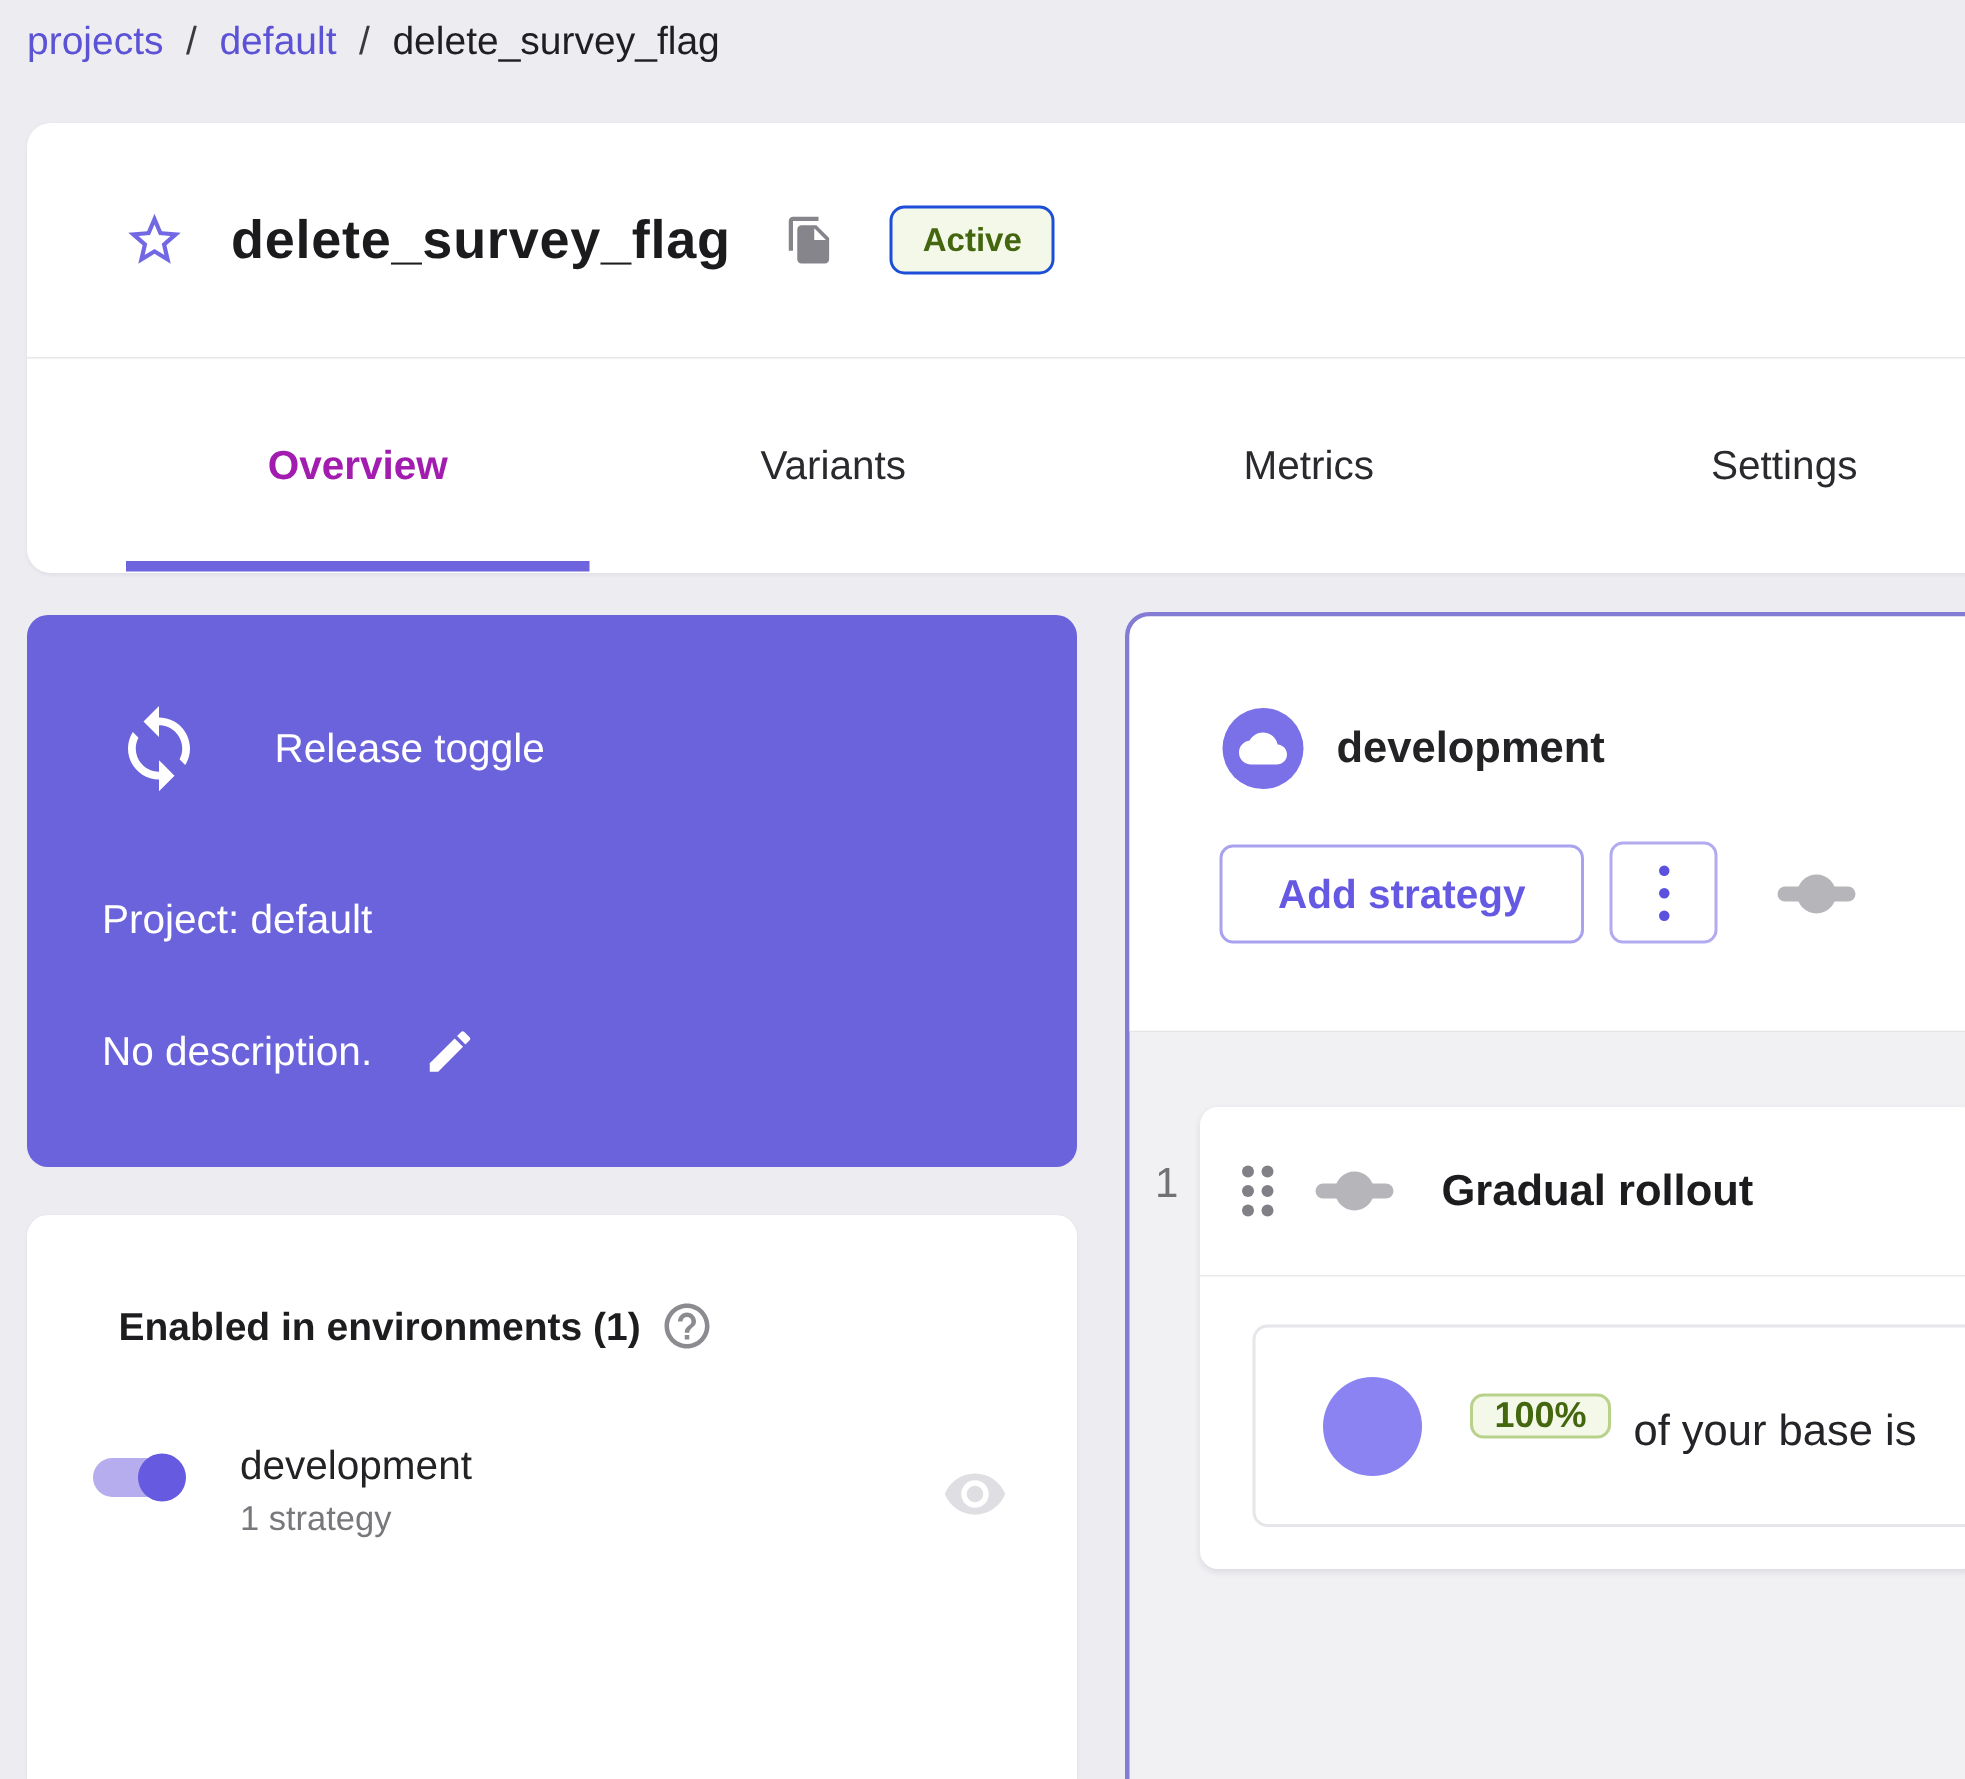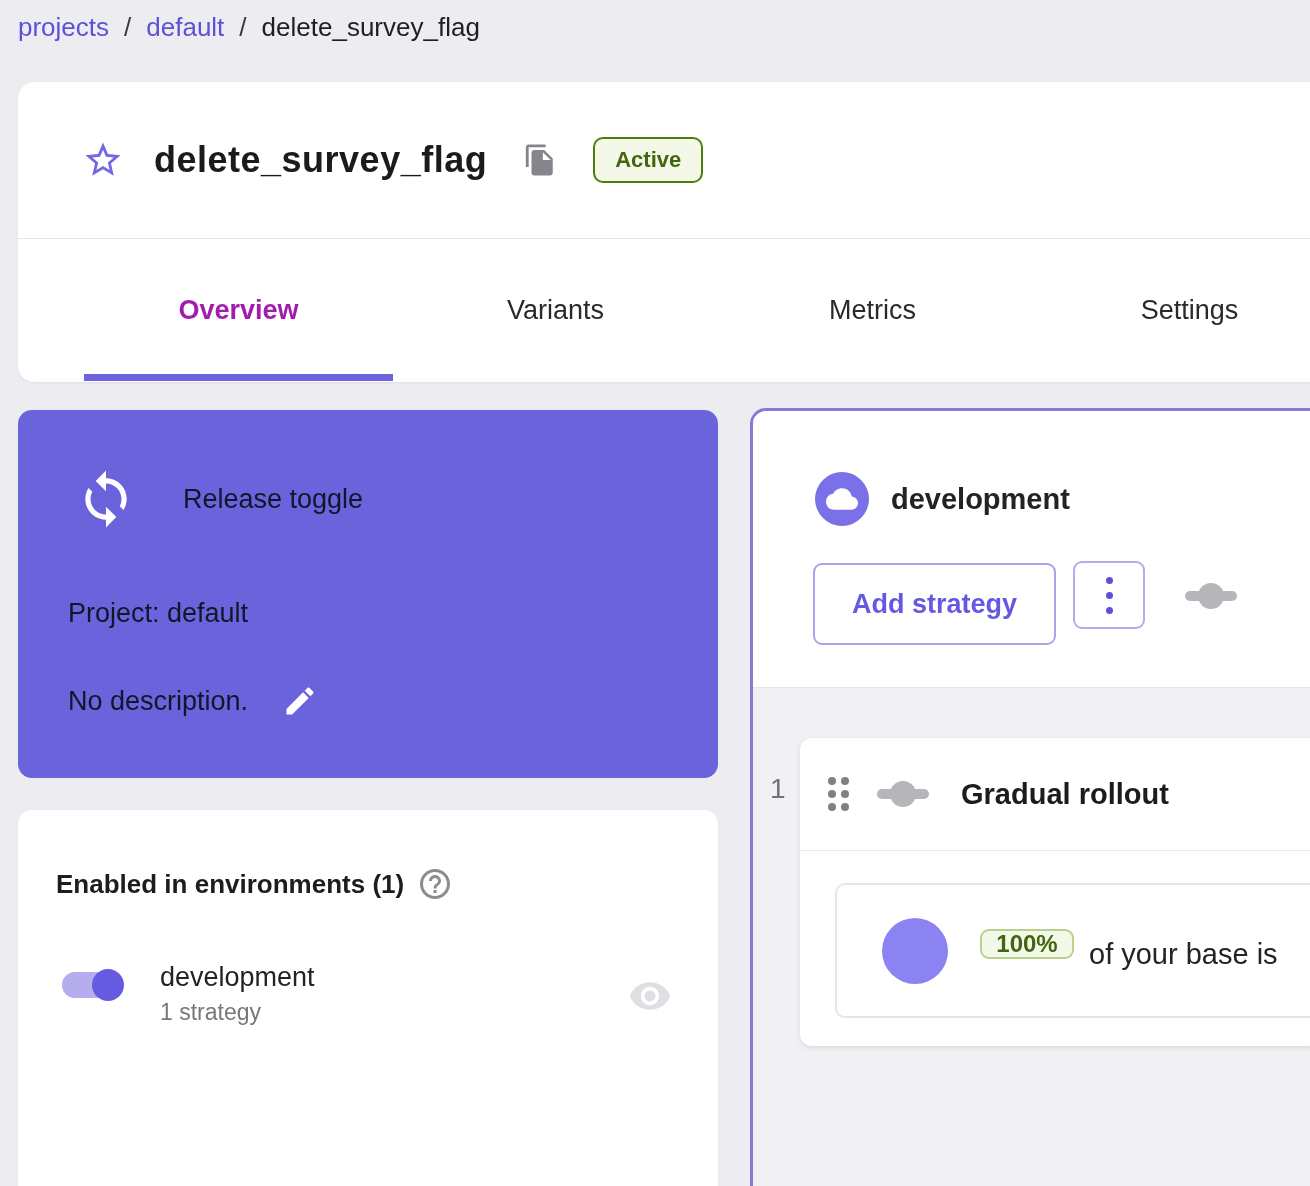--- a/index.html
+++ b/index.html
@@ -33,55 +33,55 @@
     height:157px; display:flex; align-items:center; padding-left:64px;
     border-bottom:1px solid #e7e7ea;
   }
   .flag-title {
     margin-left:30px; font-size:36px; font-weight:600; color:#1b1b1e;
     letter-spacing:0.5px;
   }
   .copy-btn { margin-left:36px; cursor:pointer; }
   .status-badge {
     margin-left:36px;
-    background:#f3f8e8; border:2px solid #4d7c0f; color:#44660f;
+    background:#f3f8e8; border:2px solid #1d4ed8; color:#44660f;
     font-size:22px; font-weight:bold;
     padding:8px 20px; border-radius:10px;
   }
   .tabs-row { position:relative; height:142px; display:flex; padding-left:62px; }
   .tab {
     position:relative; width:320px; height:100%;
     display:flex; align-items:center; justify-content:center;
     font-size:27px; color:#2a2a2e; cursor:pointer;
   }
   .tab.active { font-weight:bold; color:#a21caf; }
   .tab.active .tab-indicator {
     position:absolute; left:4px; right:4px; bottom:0; height:7px;
     background:#6d64de;
   }
 
   
   .summary-card {
     position:absolute; left:18px; top:410px; width:700px; height:368px;
-    background:#6b63db; border-radius:14px; color:#0f172a;
+    background:#6b63db; border-radius:14px; color:#ffffff;
   }
   .summary-head { position:absolute; left:57px; top:58px; display:flex; align-items:center; }
   .summary-type { margin-left:46px; font-size:27px; }
   .summary-project { position:absolute; left:50px; top:188px; font-size:27px; }
   .summary-desc-row { position:absolute; left:50px; top:273px; display:flex; align-items:center; gap:34px; }
   .summary-desc { font-size:27px; }
   .edit-btn { cursor:pointer; }
 
   
   .env-card {
     position:absolute; left:18px; top:810px; width:700px; height:376px;
     background:#ffffff; border-radius:14px 14px 0 0;
     box-shadow:0 1px 3px rgba(30,30,60,0.06);
   }
-  .env-title-row { position:absolute; left:38px; top:56px; display:flex; align-items:center; gap:13px; }
+  .env-title-row { position:absolute; left:61px; top:56px; display:flex; align-items:center; gap:13px; }
   .env-title { font-size:26px; font-weight:bold; color:#1d1d20; }
   .env-row { position:absolute; left:0; width:100%; }
   .env-row .toggle { position:absolute; left:44px; top:10px; }
   .env-row-1 { top:152px; height:90px; }
   .env-row-2 { top:267px; height:90px; }
   .env-labels { position:absolute; left:142px; top:0; }
   .env-name { font-size:27px; color:#232326; }
   .env-strategies { font-size:23px; color:#77777c; margin-top:6px; }
   .env-eye { position:absolute; right:46px; top:12px; cursor:pointer; }
 
@@ -106,21 +106,21 @@
     background:#ffffff; border-radius:13px 0 0 0;
     border-bottom:1px solid #e5e4e8;
   }
   .panel-env-row { position:absolute; left:62px; top:61px; display:flex; align-items:center; gap:22px; }
   .cloud-avatar {
     width:54px; height:54px; border-radius:50%; background:#7a70e8;
     display:flex; align-items:center; justify-content:center;
   }
   .panel-env-name { font-size:29px; font-weight:bold; color:#232326; }
   .add-strategy-btn {
-    position:absolute; left:60px; top:152px; width:243px; height:82px;
+    position:absolute; left:60px; top:152px; width:243px; height:66px;
     background:#ffffff; border:2px solid #a9a2ef; border-radius:9px;
     color:#6558e2; font-size:27px; font-weight:bold;
     display:flex; align-items:center; justify-content:center; cursor:pointer;
   }
   .more-btn {
     position:absolute; left:320px; top:150px; width:72px; height:68px;
     background:#ffffff; border:2px solid #b2abef; border-radius:9px;
     display:flex; flex-direction:column; align-items:center; justify-content:center; gap:8px;
     cursor:pointer;
   }

